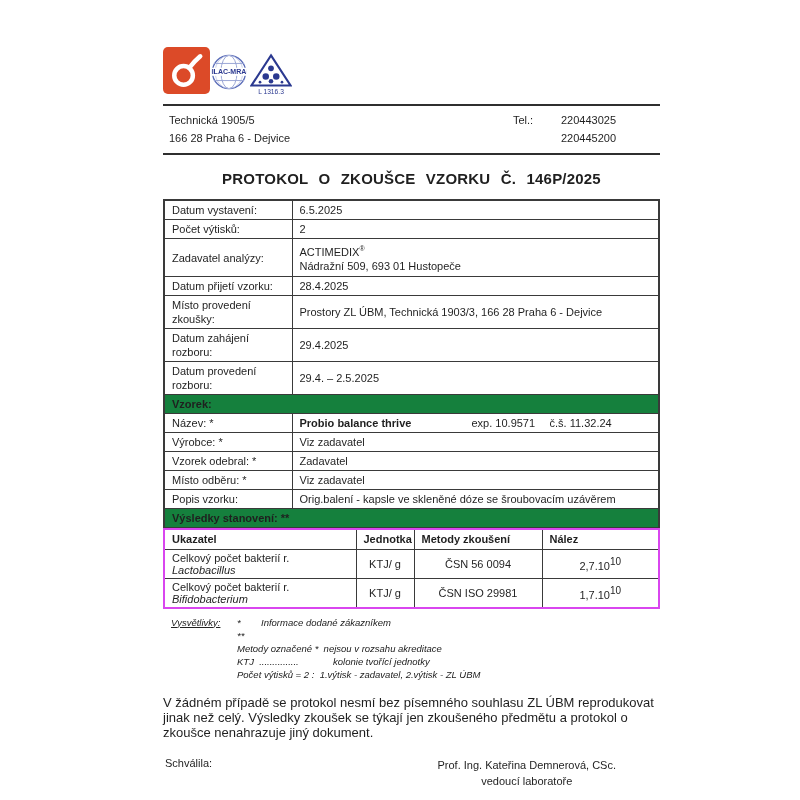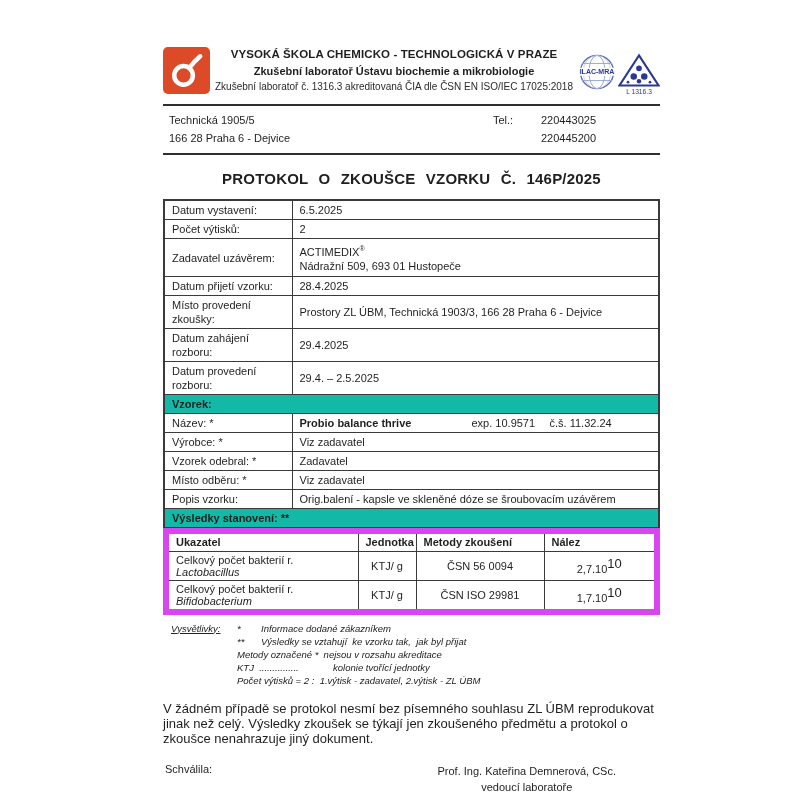--- a/index.html
+++ b/index.html
@@ -20,48 +20,48 @@
   .head-org  { font-size: 11.5px; font-weight: bold; letter-spacing: .1px; }
   .head-lab  { font-size: 11px;  font-weight: bold; margin-top: 5px; }
   .head-accr { font-size: 10px;  margin-top: 4px; color: #2a2a2a; }
   .head-logos { flex: 0 0 82px; display: flex; align-items: flex-start; justify-content: flex-end; gap: 2px; margin-top: 8px; }
   .rule { border: none; border-top: 2px solid #2f2f2f; margin-top: 3px; }
   .rule2 { border: none; border-top: 2px solid #2f2f2f; }
 
   
   .address { display: flex; justify-content: space-between; padding: 5px 6px 6px 6px; font-size: 11px; }
   .addr-left div { line-height: 18px; }
-  .addr-right { display: grid; grid-template-columns: 34px auto; column-gap: 14px; line-height: 18px; margin-right: 58px; }
+  .addr-right { display: grid; grid-template-columns: 34px auto; column-gap: 14px; line-height: 18px; margin-right: 38px; }
   .addr-right .tel-label { text-align: left; }
 
   
   .doc-title { text-align: center; font-size: 15px; font-weight: bold; word-spacing: 6px; margin: 15px 0 12px 0; letter-spacing: .2px; }
 
   
   table { border-collapse: collapse; width: 497px; table-layout: fixed; }
   table.outer { border: 2px solid #3a3a3a; }
   td, th { border: 1px solid #3a3a3a; font-size: 11px; padding: 2px 7px; vertical-align: middle; text-align: left; }
   .info-table td { height: 19px; line-height: 14px; }
   .col-label { width: 128px; margin-top: 27px; }
-  .section-row td { background: #14b8a6; font-weight: bold; height: 18px; }
+  .section-row td { background: #15803d; font-weight: bold; height: 18px; }
   .two-line td { height: 38px; }
   .reg { font-size: 7px; vertical-align: super; }
   .nazev-val { display: flex; align-items: center; }
   .nazev-name { font-weight: bold; width: 172px; }
   .nazev-exp  { width: 78px; }
   .nazev-batch{ }
 
-  .res-table { margin-top: -1px; border: 6px solid #d946ef; padding-left: 8px; }
+  .res-table { margin-top: -1px; border: 2px solid #d946ef; padding-left: 8px; }
   .res-table th { font-weight: bold; text-align: left; height: 20px; }
   .res-table th.c-ind { text-align: left; }
   .res-table td { height: 21px; text-align: center; }
   .res-table td.c-ind { text-align: left; }
   .c-ind { width: 192px; } .c-unit { width: 58px; } .c-meth { width: 128px; }
   .genus { font-style: italic; }
-  sup { font-size: 13px; }
+  sup { font-size: 10px; }
 
   
   .footnotes { display: flex; margin: 7px 0 0 8px; font-size: 9.5px; font-style: italic; color: #222; }
   .fn-heading { width: 66px; text-decoration: underline; padding-top: 1px; }
   .fn-lines { flex: 1; line-height: 13px; }
   .fn-line { display: flex; }
   .fn-marker { width: 24px; }
   .fn-text { white-space: pre-wrap; }
 
   
@@ -76,25 +76,20 @@
 <div class="page">
 
   <div class="letterhead">
     <svg class="vscht-logo" viewBox="0 0 48 48">
       <rect x="0" y="0" width="48" height="48" rx="5" fill="#DC4A28"></rect>
       <g fill="none" stroke="#ffffff" stroke-width="4.6" stroke-linecap="round">
         <circle cx="21" cy="29" r="9.5"></circle>
         <path d="M27 21 C 31.5 15.5, 35 12, 38 9.5"></path>
       </g>
     </svg>
-    <div class="head-text">
-      <div class="head-org">VYSOKÁ ŠKOLA CHEMICKO - TECHNOLOGICKÁ V PRAZE</div>
-      <div class="head-lab">Zkušební laboratoř Ústavu biochemie a mikrobiologie</div>
-      <div class="head-accr">Zkušební laboratoř č. 1316.3 akreditovaná ČIA dle ČSN EN ISO/IEC 17025:2018</div>
-    </div>
     <div class="head-logos">
       <svg width="38" height="38" viewBox="0 0 40 40">
         <circle cx="20" cy="20" r="17.5" fill="none" stroke="#5a6cb8" stroke-width="1.4"></circle>
         <ellipse cx="20" cy="20" rx="8.5" ry="17.5" fill="none" stroke="#97a3d4" stroke-width="1"></ellipse>
         <ellipse cx="20" cy="20" rx="14.5" ry="17.5" fill="none" stroke="#b9c1e2" stroke-width="0.8"></ellipse>
         <line x1="4" y1="11" x2="36" y2="11" stroke="#97a3d4" stroke-width="1"></line>
         <line x1="4" y1="29" x2="36" y2="29" stroke="#97a3d4" stroke-width="1"></line>
         <rect x="1.5" y="15.5" width="37" height="8.5" fill="#ffffff"></rect>
         <text x="20" y="22.3" text-anchor="middle" font-size="7.4" font-weight="bold" fill="#2B3990" font-family="Liberation Sans, sans-serif">ILAC-MRA</text>
       </svg>
@@ -134,21 +129,21 @@
     <tbody>
         <tr>
       <td class="col-label">Datum vystavení:</td>
       <td>6.5.2025</td>
     </tr>
     <tr>
       <td class="col-label">Počet výtisků:</td>
       <td>2</td>
     </tr>
     <tr class="two-line">
-      <td class="col-label">Zadavatel uzávěrem:</td>
+      <td class="col-label">Zadavatel analýzy:</td>
       <td>
         <div><span>ACTIMEDIX</span><span class="reg">®</span></div>
         <div>Nádražní 509, 693 01  Hustopeče</div>
       </td>
     </tr>
     <tr>
       <td class="col-label">Datum přijetí vzorku:</td>
       <td>28.4.2025</td>
     </tr>
     <tr>
@@ -224,21 +219,20 @@
 
   <div class="footnotes">
     <div class="fn-heading">Vysvětlivky:</div>
     <div class="fn-lines">
       <div class="fn-line">
         <span class="fn-marker">*</span>
         <span class="fn-text">Informace dodané zákazníkem</span>
       </div>
       <div class="fn-line">
         <span class="fn-marker">**</span>
-        <span class="fn-text">Výsledky se vztahují  ke vzorku tak,  jak byl přijat</span>
       </div>
       <div class="fn-line">
         <span class="fn-text">Metody označené *  nejsou v rozsahu akreditace</span>
       </div>
       <div class="fn-line">
         <span class="fn-text">KTJ  ...............             kolonie tvořící jednotky</span>
       </div>
       <div class="fn-line">
         <span class="fn-text">Počet výtisků = 2 :  1.výtisk - zadavatel, 2.výtisk - ZL ÚBM</span>
       </div>

